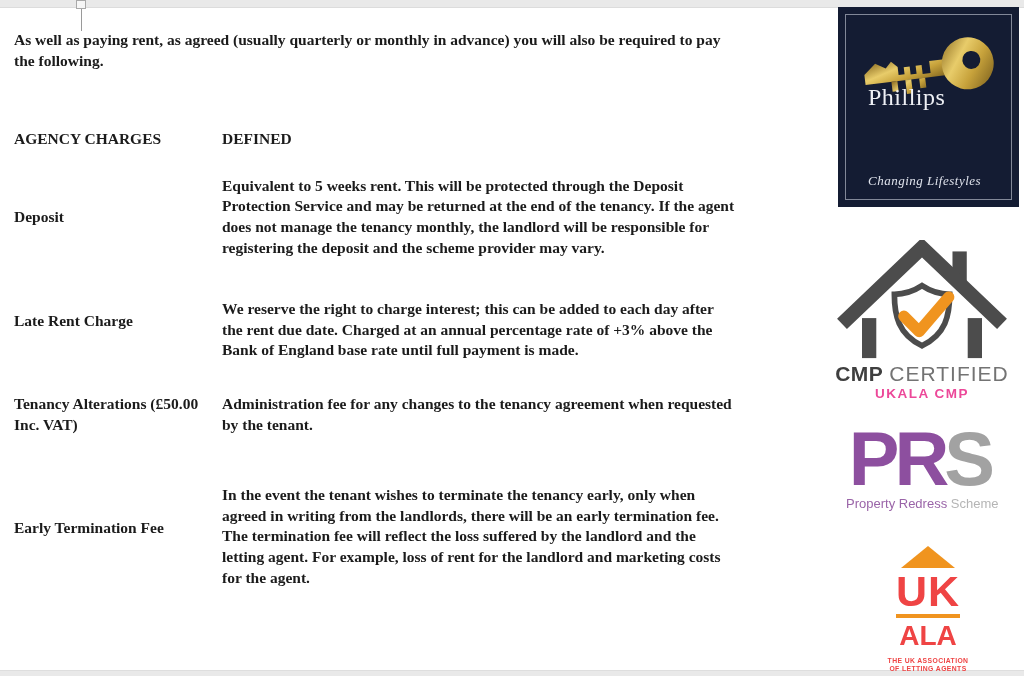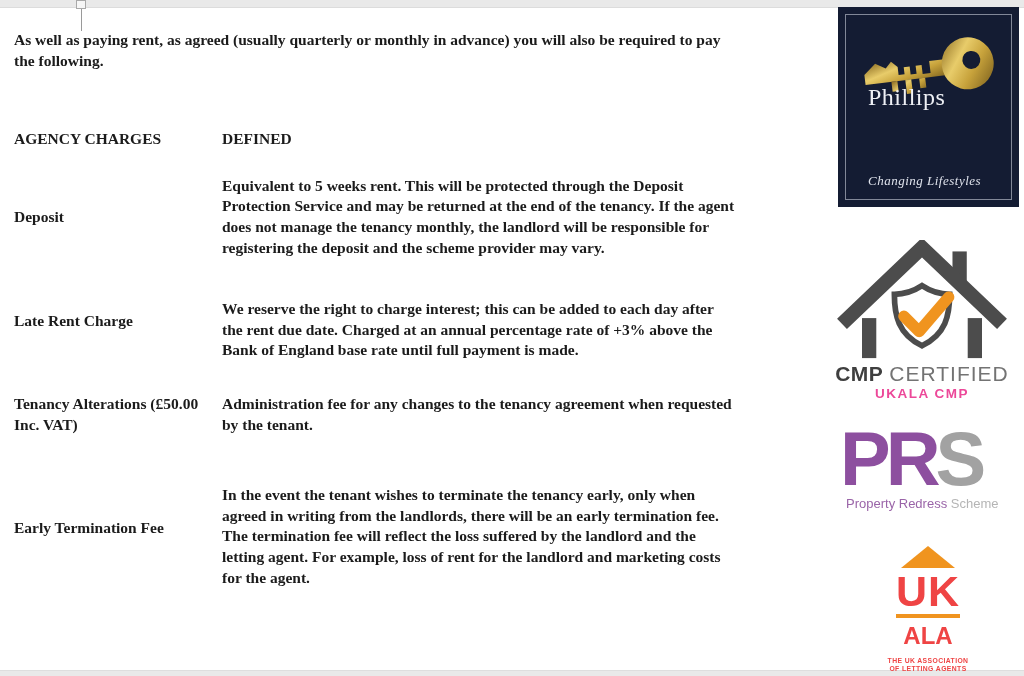--- a/index.html
+++ b/index.html
@@ -33,31 +33,31 @@
   .bond-key { position:absolute; left:22px; top:30px; }
   .bond-name { position:absolute; left:30px; top:76px; color:#eef0f5; font-family:"Liberation Serif", serif; font-size:24px; line-height:29px; font-weight:normal; letter-spacing:0.5px; }
   .bond-tagline { position:absolute; left:30px; top:166px; color:#dfe3ec; font-family:"Liberation Serif", serif; font-style:italic; font-size:13px; letter-spacing:0.5px; }
 
   .cmp-logo { position:absolute; left:830px; top:240px; width:184px; text-align:center; font-family:"Liberation Sans", sans-serif; }
   .cmp-text { margin-top:-2px; font-size:21px; font-weight:bold; color:#3f3f3f; letter-spacing:0.5px; white-space:nowrap; }
   .cmp-certified { font-weight:normal; color:#737373; letter-spacing:1px; }
   .cmp-sub { font-size:13.5px; font-weight:bold; color:#ec4899; letter-spacing:1.5px; margin-top:0px; }
 
   .prs-logo { position:absolute; left:840px; top:428px; width:150px; font-family:"Liberation Sans", sans-serif; }
-  .prs-letters { font-size:76px; line-height:62px; font-weight:bold; letter-spacing:-5px; white-space:nowrap; }
+  .prs-letters { font-size:76px; line-height:62px; font-weight:bold; letter-spacing:-5px; white-space:nowrap;text-align:right; }
   .prs-p, .prs-r { color:#8d4f9f; }
   .prs-s { color:#a2a2a2; }
   .prs-tagline { margin-top:6px; margin-left:6px; font-size:13px; white-space:nowrap; color:#9a64a8; }
   .prs-tagline .gray { color:#b5b5b5; }
 
   .ukala-logo { position:absolute; left:872px; top:546px; width:112px; text-align:center; font-family:"Liberation Sans", sans-serif; color:#ef4444; }
   .ukala-roof { width:0; height:0; margin:0 auto; border-left:27px solid transparent; border-right:27px solid transparent; border-bottom:22px solid #f0941f; }
   .ukala-uk { font-size:43px; line-height:40px; font-weight:bold; letter-spacing:1px; margin-top:3px; }
   .ukala-line { width:64px; height:4px; background:#f0941f; margin:3px auto 3px auto; }
-  .ukala-ala { font-size:24px; line-height:30px; font-weight:bold; letter-spacing:0px; }
+  .ukala-ala { font-size:28px; line-height:30px; font-weight:bold; letter-spacing:0px; }
   .ukala-sub { margin-top:6px; font-size:6.8px; line-height:8px; font-weight:bold; letter-spacing:0.4px; }
 </style>
 </head>
 <body>
 
 <div class="canvas">
 
   <div class="top-strip"></div>
   <div class="ruler-marker"></div>
   <div class="cursor-line"></div>

